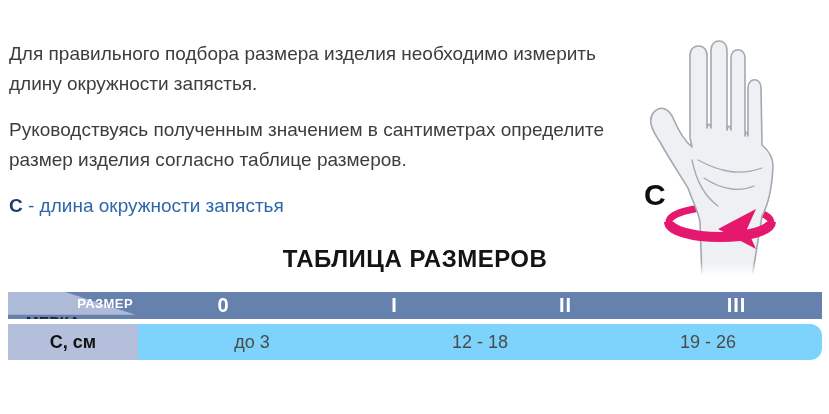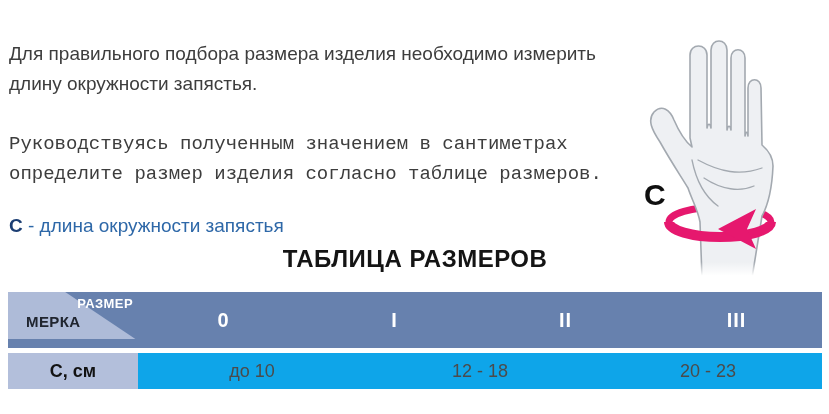--- a/index.html
+++ b/index.html
@@ -2,49 +2,49 @@
 <html><head>
 <meta charset="utf-8">
 <style>
   html,body{margin:0;padding:0;background:#fff;}
   .page{position:relative;width:829px;height:414px;background:#fff;overflow:hidden;
         font-family:"Liberation Sans","DejaVu Sans",sans-serif;}
 
   
   .intro-col{position:absolute;left:9px;top:39px;width:645px;}
   .intro-col p{margin:0;font-size:19px;line-height:30px;color:#3d3d3d;}
-  .intro-col p.p1{margin-bottom:30px;}
-  .intro-col p.p2{margin-bottom:22px;font-family:Liberation Mono, monospace;}
+  .intro-col p.p1{margin-bottom:16px;}
+  .intro-col p.p2{margin-bottom:16px;}
   .legend{font-size:19px;line-height:30px;margin-top:8px;}
   .legend .sym{font-weight:bold;color:#1c3e73;}
   .legend .txt{color:#2e68a8;}
 
   
   .hand-wrap{position:absolute;left:640px;top:10px;width:152px;height:268px;}
   .hand-wrap svg{display:block;width:100%;height:100%;}
   .hand-label{position:absolute;left:4px;top:168px;font-size:30px;font-weight:bold;color:#0f0f0f;}
   .hand-fade{position:absolute;left:0;right:0;bottom:0;height:16px;
              background:linear-gradient(to bottom,rgba(255,255,255,0),#fff 85%);}
 
   
   .table-section{position:absolute;left:8px;top:246px;width:814px;}
   .table-title{font-size:24px;line-height:26px;font-weight:bold;color:#141414;
                text-align:center;margin:0 0 20px 0;letter-spacing:.5px;}
-  .header-row{display:flex;height:56px;background:#6781ae;}
+  .header-row{display:flex;height:27px;background:#6781ae;}
   .corner-cell{position:relative;width:130px;flex:0 0 130px;overflow:hidden;}
   .corner-light{position:absolute;left:0;top:0;width:100%;height:100%;background:#aebbd8;
                 clip-path:polygon(0 0,44% 0,98% 84%,0 84%);}
   .corner-top{position:absolute;top:4px;right:5px;font-size:13px;font-weight:bold;
               color:#ffffff;letter-spacing:.4px;}
   .corner-bottom{position:absolute;top:21px;left:18px;font-size:15px;font-weight:bold;
                  color:#20252f;letter-spacing:.4px;}
   .hcol{flex:1;display:flex;align-items:center;justify-content:center;
         color:#fff;font-size:20px;font-weight:bold;letter-spacing:1px;}
   .gap-row{height:5px;background:#fff;}
-  .data-row{display:flex;height:36px;background:#0ea5e9;}
+  .data-row{display:flex;height:36px;background:#7dd3fc;border-radius:12px;}
   .row-label{width:130px;flex:0 0 130px;background:#b3bfdb;display:flex;align-items:center;
              justify-content:center;font-size:18px;font-weight:bold;color:#121212;}
   .dcell{flex:1;display:flex;align-items:center;justify-content:center;
          font-size:18px;color:#4b4b4b;}
 </style>
 </head>
 <body>
 
 <div class="page">
 
@@ -99,20 +99,20 @@
         <div class="hcol">0</div>
         <div class="hcol">I</div>
         <div class="hcol">II</div>
         <div class="hcol">III</div>
       </div>
 
       <div class="gap-row"></div>
 
       <div class="data-row">
         <div class="row-label">С, см</div>
-        <div class="dcell">до 10</div>
+        <div class="dcell">до 3</div>
         <div class="dcell">12 - 18</div>
-        <div class="dcell">20 - 23</div>
+        <div class="dcell">19 - 26</div>
       </div>
     </div>
   </div>
 
 </div>
 
 </body></html>

